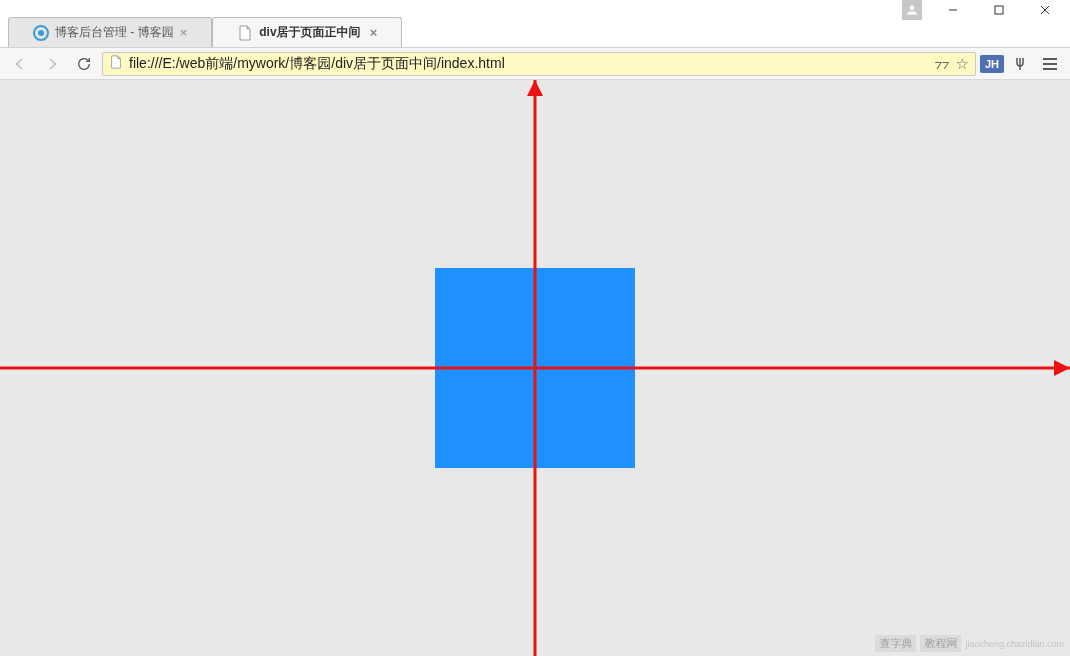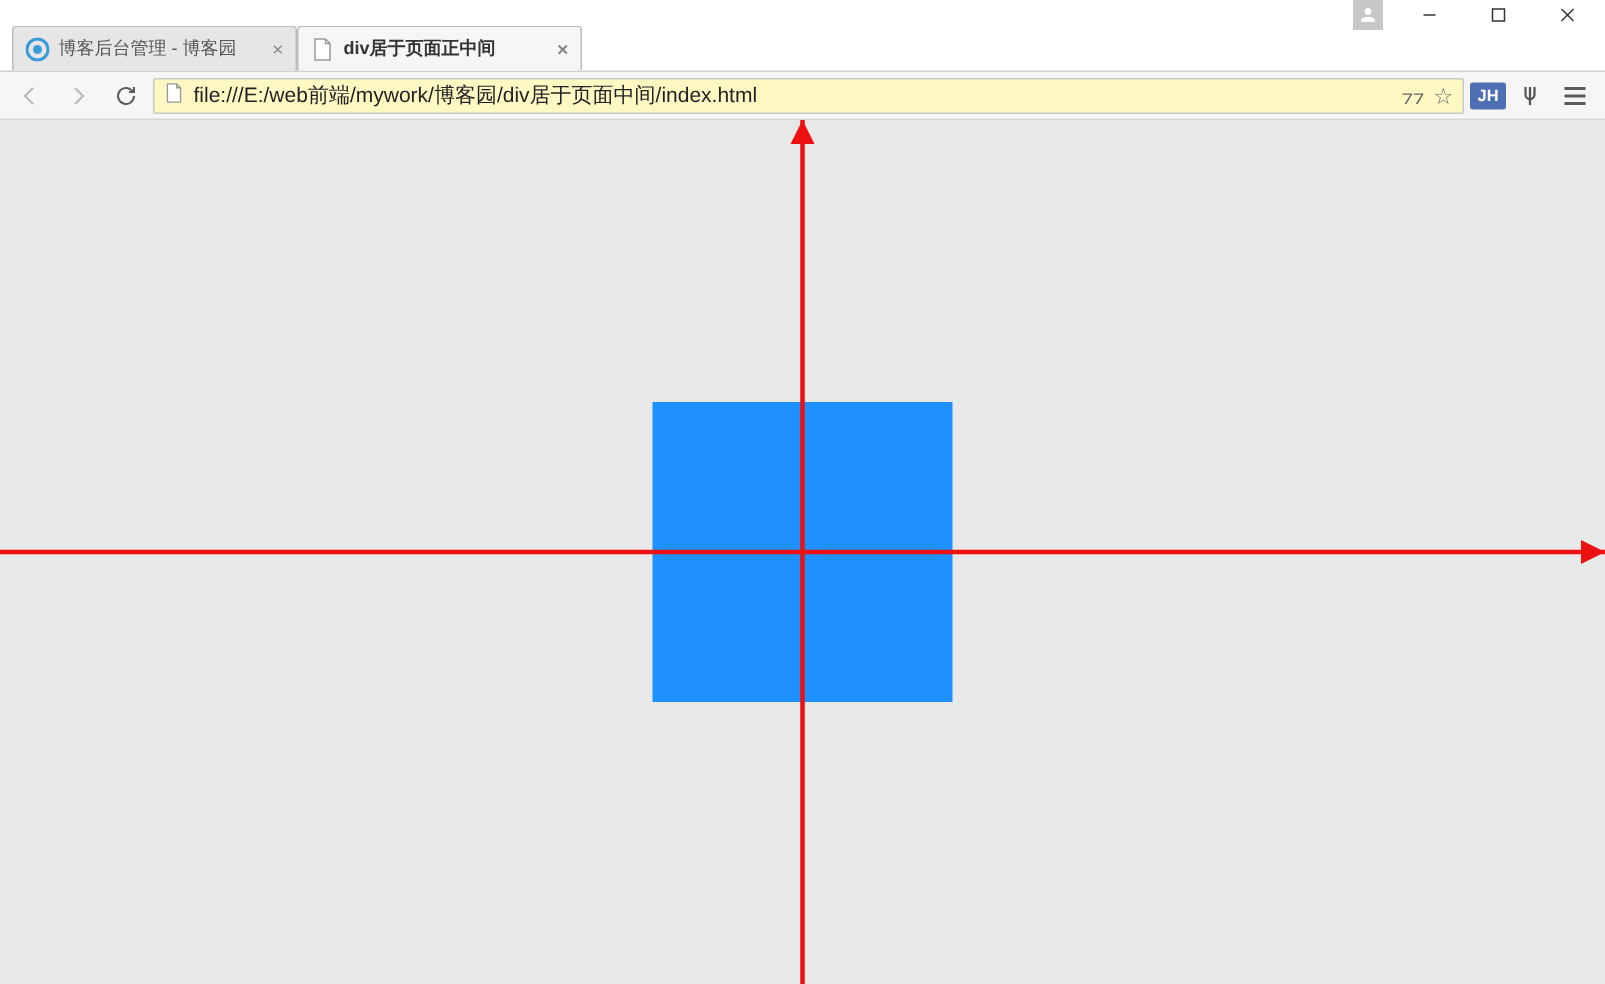--- a/index.html
+++ b/index.html
@@ -45,21 +45,21 @@
     }
     .tab {
       height: 30px;
       min-width: 190px;
       background: #e6e6e6;
       border: 1px solid #bcbcbc;
       border-bottom: none;
       border-radius: 3px 3px 0 0;
       display: flex;
       align-items: center;
-      padding: 0 8px;
+      padding: 0 24px;
       margin-right: 0px;
       font-size: 12px;
       color: #555;
       position: relative;
     }
     .tab.active {
       background: #f6f6f6;
       color: #333;
       z-index: 2;
       font-weight: bold;
@@ -316,13 +316,18 @@
   </div>
 </div>
 
 <div class="viewport">
   <div class="blue-box"></div>
   <div class="axis axis-v"></div>
   <div class="axis axis-h"></div>
   <div class="arrow arrow-up"></div>
   <div class="arrow arrow-right"></div>
 
+  <div class="watermark">
+    <span class="wm-box">查字典</span>
+    <span class="wm-box">教程网</span>
+    <span class="wm-url">jiaocheng.chazidian.com</span>
+  </div>
 </div>
 
 </body></html>

